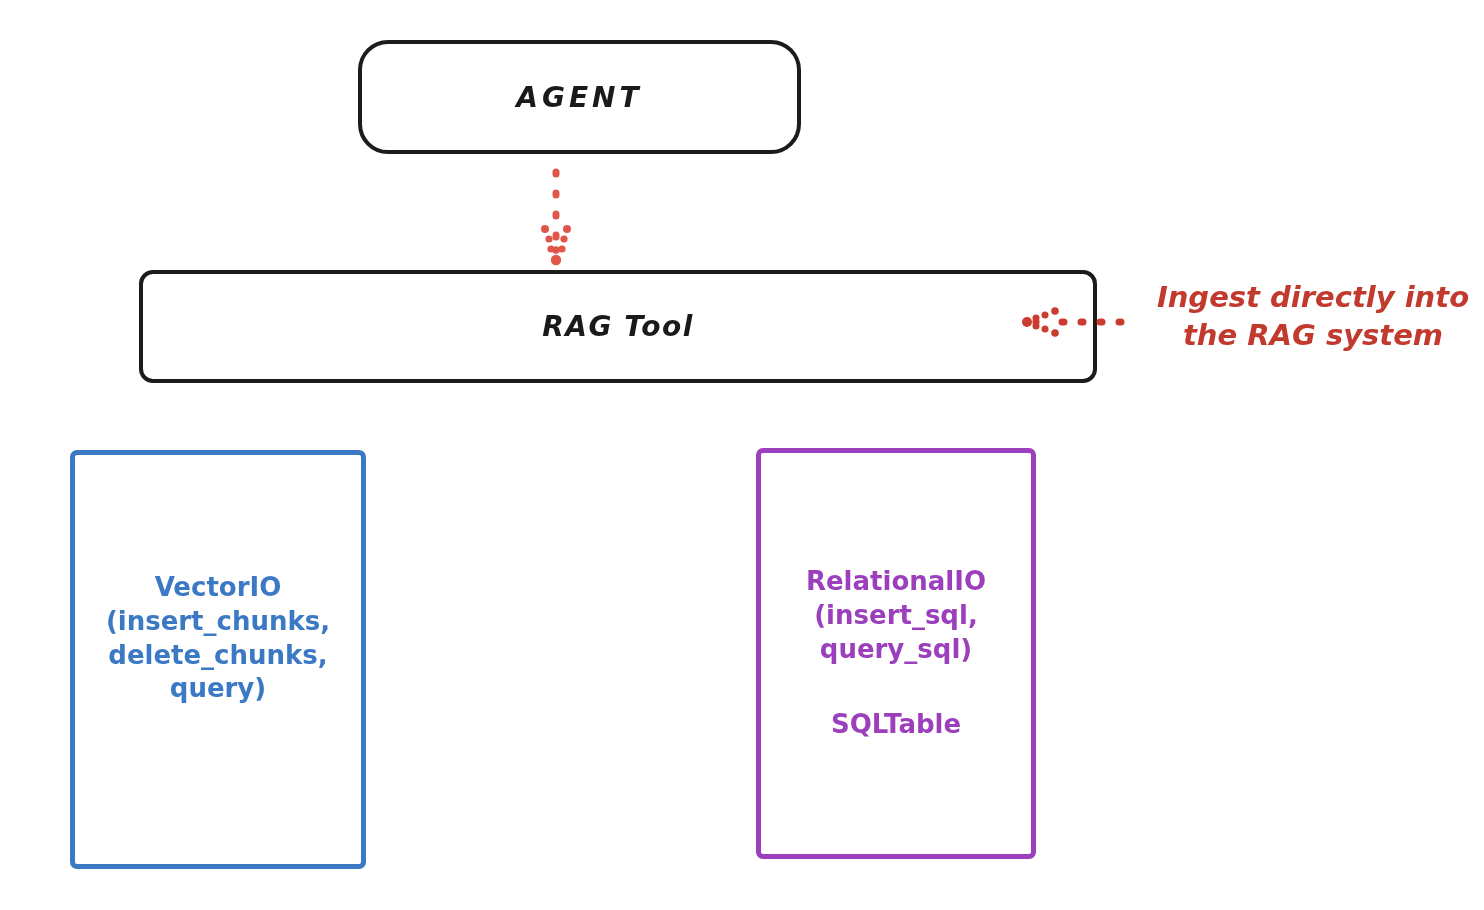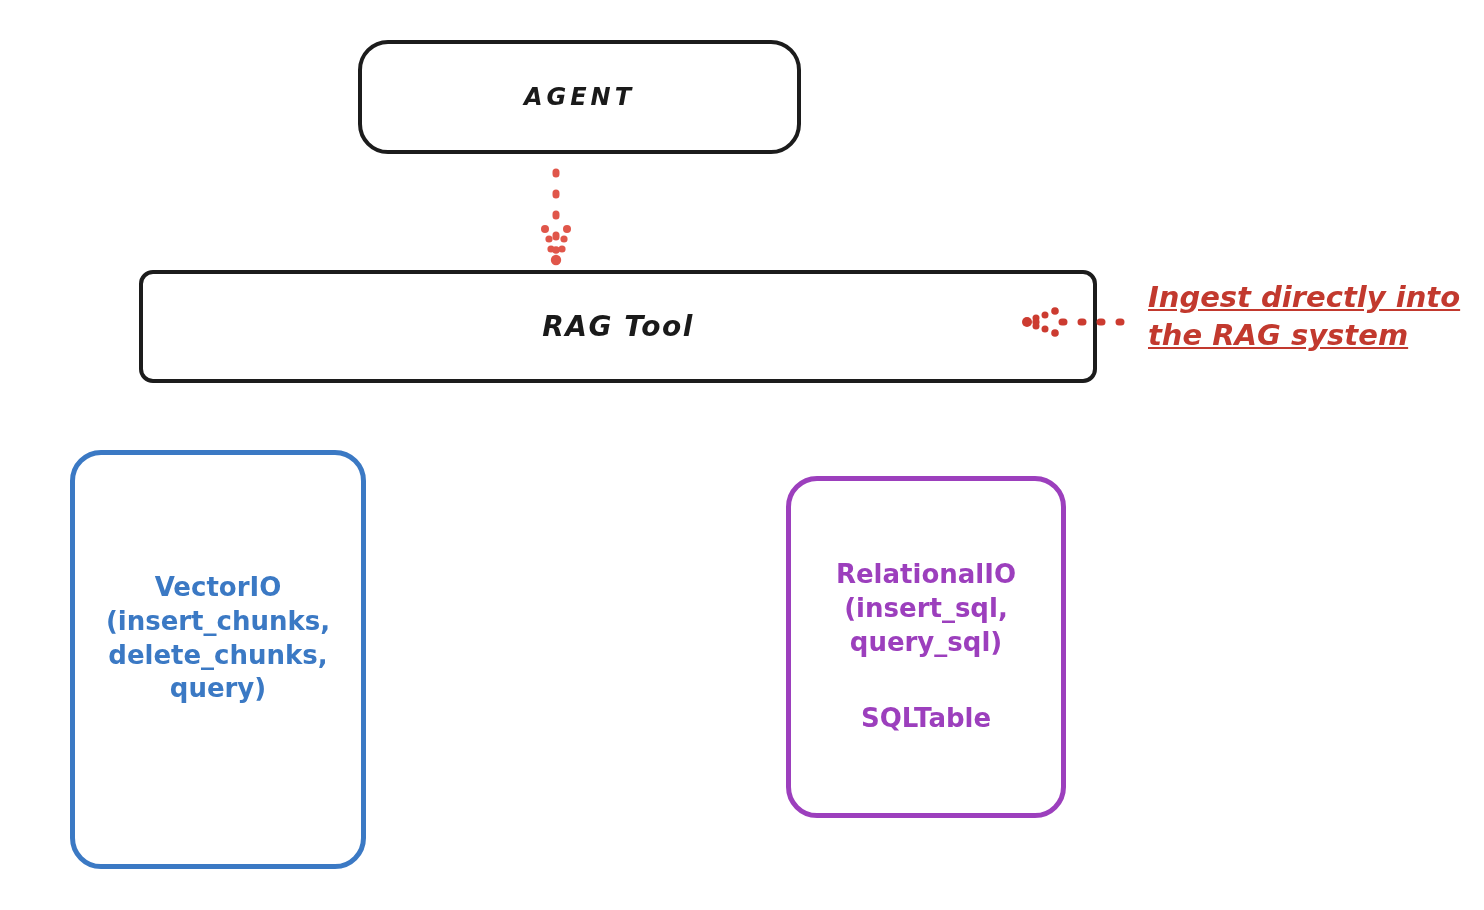--- a/index.html
+++ b/index.html
@@ -50,42 +50,42 @@
   }
 
   #agent-node {
     left: 358px;
     top: 40px;
     width: 443px;
     height: 114px;
     border-radius: 30px;
   }
   #agent-node .node-label {
-    font-size: 24px;
+    font-size: 28px;
     letter-spacing: 4px;
   }
 
   #rag-tool-node {
     left: 139px;
     top: 270px;
     width: 958px;
     height: 113px;
     border-radius: 14px;
   }
   #rag-tool-node .node-label {
     font-size: 28px;
     font-style: italic;
     letter-spacing: 1.5px;
   }
 
   
   .provider-box {
     border-width: 5px;
     border-style: solid;
-    border-radius: 31px;
+    border-radius: 7px;
     padding: 16px 8px;
   }
   .provider-box .node-label {
     font-family: "DejaVu Sans", sans-serif;
     font-weight: 600;
     line-height: 1.30;
     font-size: 26px;
   }
   .provider-box .api-label { margin-bottom: 42px; }
 
@@ -101,43 +101,42 @@
   #key-value-io-node {
     left: 428px;
     top: 445px;
     width: 285px;
     height: 411px;
     border-color: #459a4c;
   }
   #key-value-io-node .node-label { color: #459a4c; }
 
   #relational-io-node {
-    left: 786px;
+    left: 756px;
     top: 448px;
     width: 280px;
-    height: 342px;
+    height: 411px;
     border-color: #9c3fbd;
-    margin-top: 28px;
   }
   #relational-io-node .node-label { color: #9c3fbd; }
 
   
   #ingest-annotation {
     position: absolute;
     left: 1148px;
     top: 278px;
     width: 330px;
     color: #c2392e;
     font-family: "DejaVu Sans", sans-serif;
     font-weight: 600;
     font-style: italic;
     font-size: 29px;
     line-height: 1.32;
+    text-align: center;
     white-space: pre-line;
-    text-decoration: underline;
   }
 
   
   .arrow-layer {
     position: absolute;
     left: 0;
     top: 0;
     width: 1484px;
     height: 910px;
     pointer-events: none;

